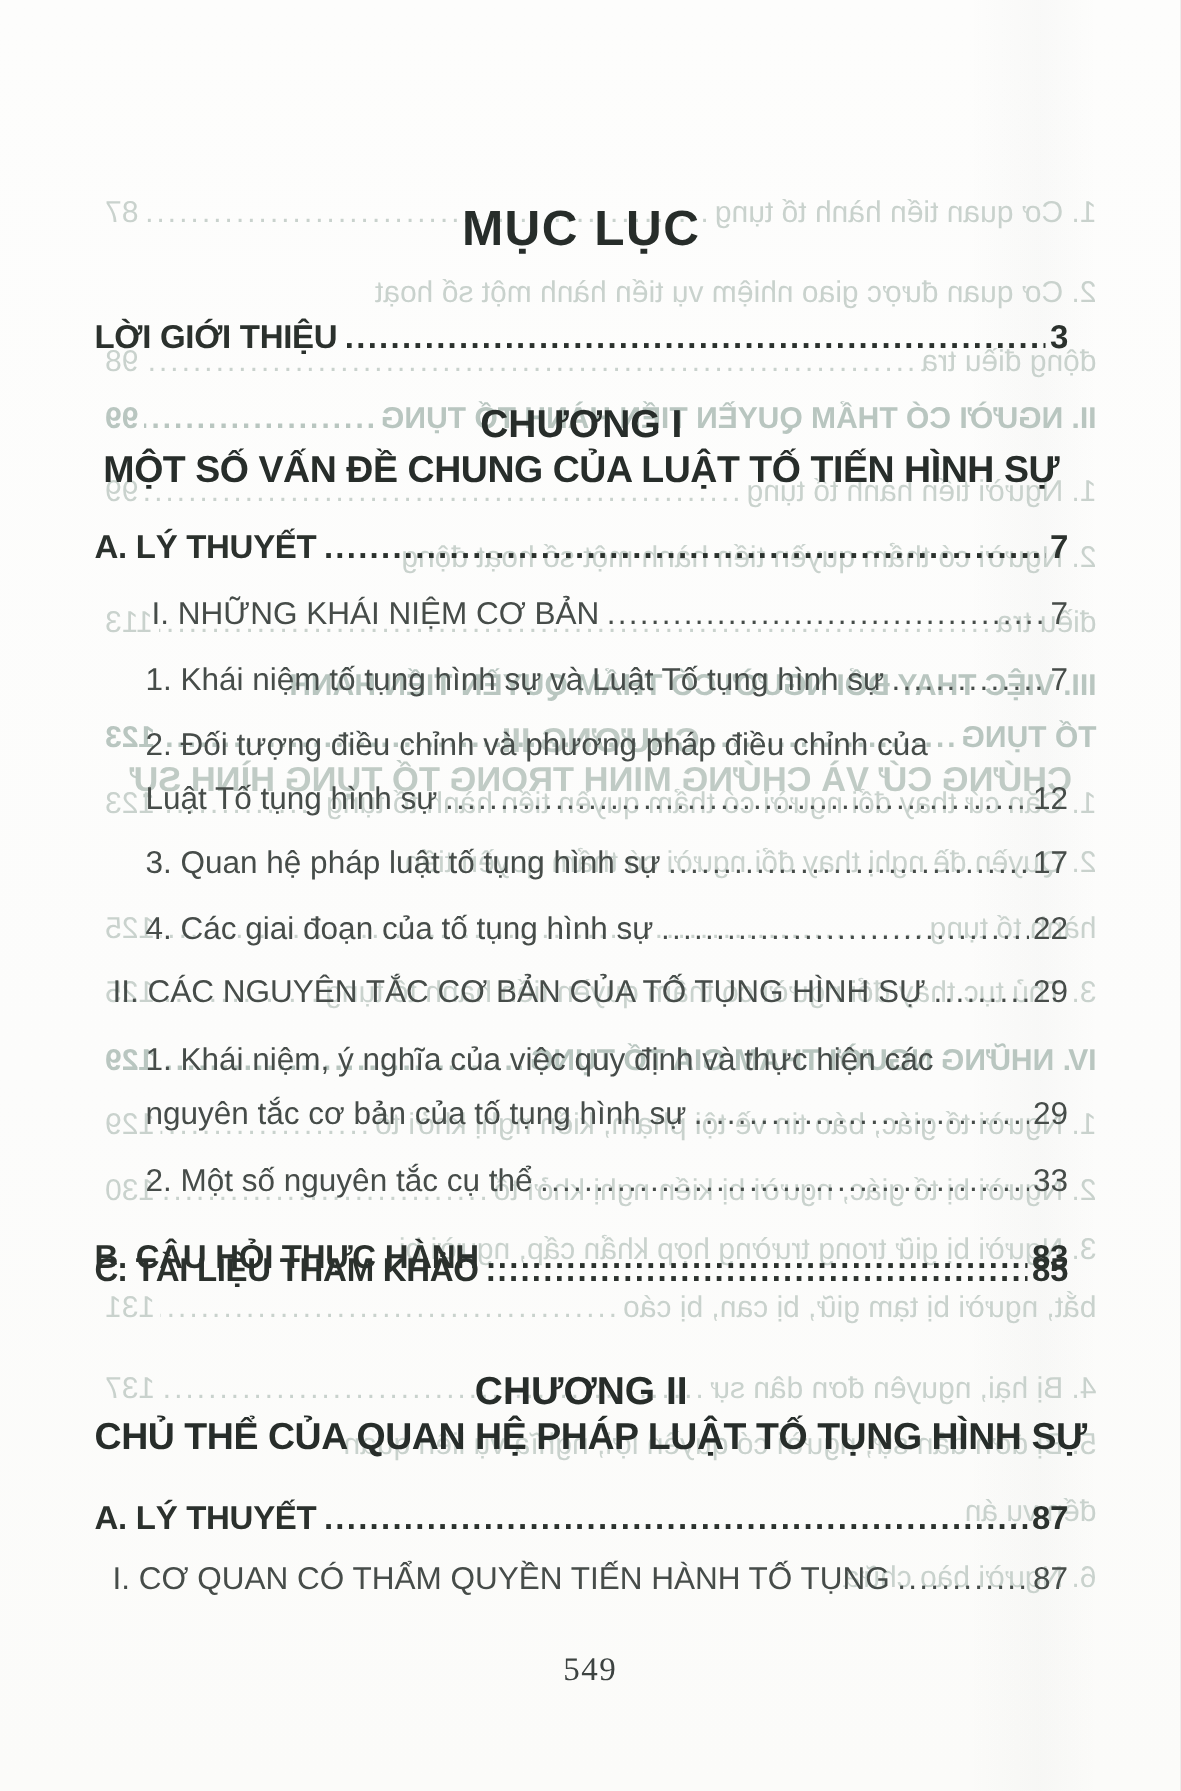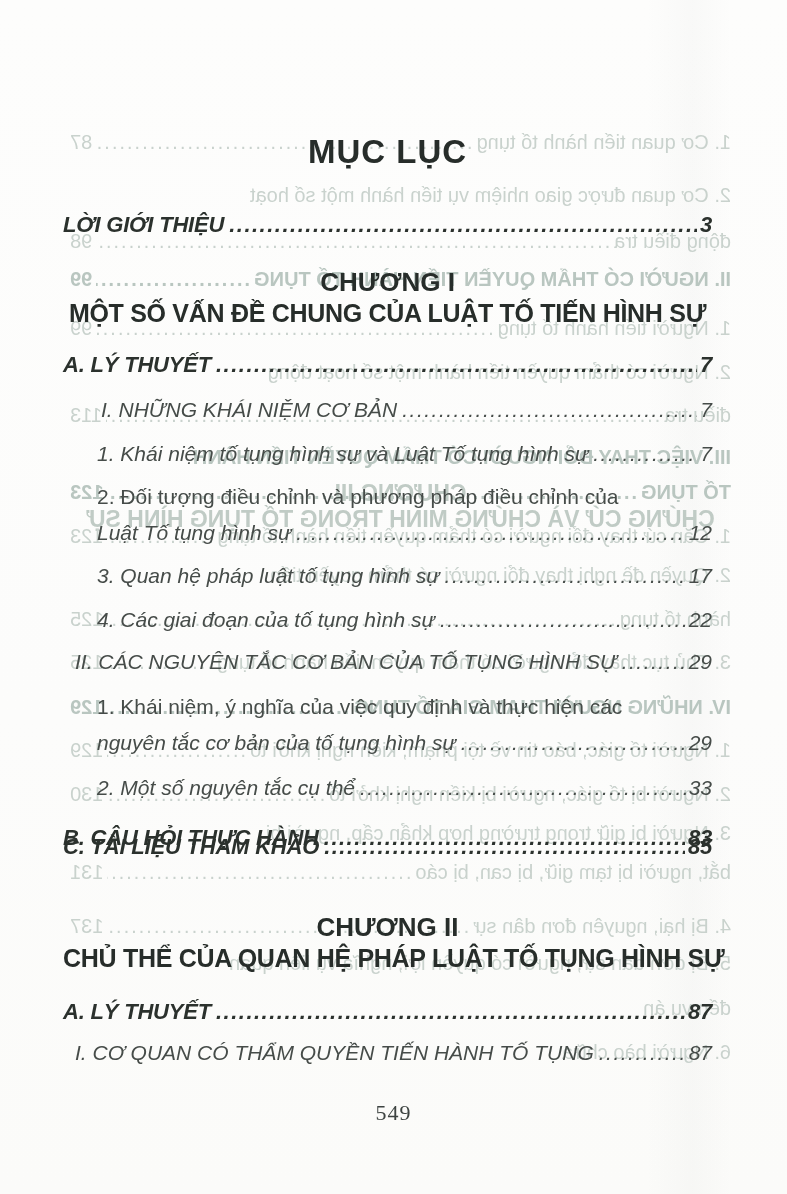--- a/index.html
+++ b/index.html
@@ -46,21 +46,21 @@
   }
 
   .chapter {
     position:absolute; left:63px; right:75px;
     text-align:center; font-weight:700; color:#272d2a;
   }
   .chapter-title { font-size:26px; line-height:29px; }
   .chapter-sub { font-size:25px; line-height:30px; margin-top:1px; white-space:nowrap; letter-spacing:-0.3px; }
 
   .entry { position:absolute; right:75px; }
-  .entry .row { display:flex; align-items:flex-end; line-height:25px;font-style:italic; }
+  .entry .row { display:flex; align-items:flex-end; line-height:25px; }
   .lbl { white-space:nowrap; }
   .dots { flex:1 1 auto; overflow:hidden; white-space:nowrap; margin:0 3px 0 5px; min-width:12px; }
   .dots::after { content:"........................................................................................................................................................................"; letter-spacing:1.5px; }
   .pg { white-space:nowrap; }
   .pre-line { line-height:25px; margin-bottom:11px; white-space:nowrap; }
 
   .lvl-part { left:63px; font-size:22px; font-weight:700; color:#2b312d; letter-spacing:-0.2px; }
   .lvl-section { left:75px; font-size:21px; color:#464c49; }
   .lvl-item { left:97px; font-size:21px; color:#464c49; }
 

